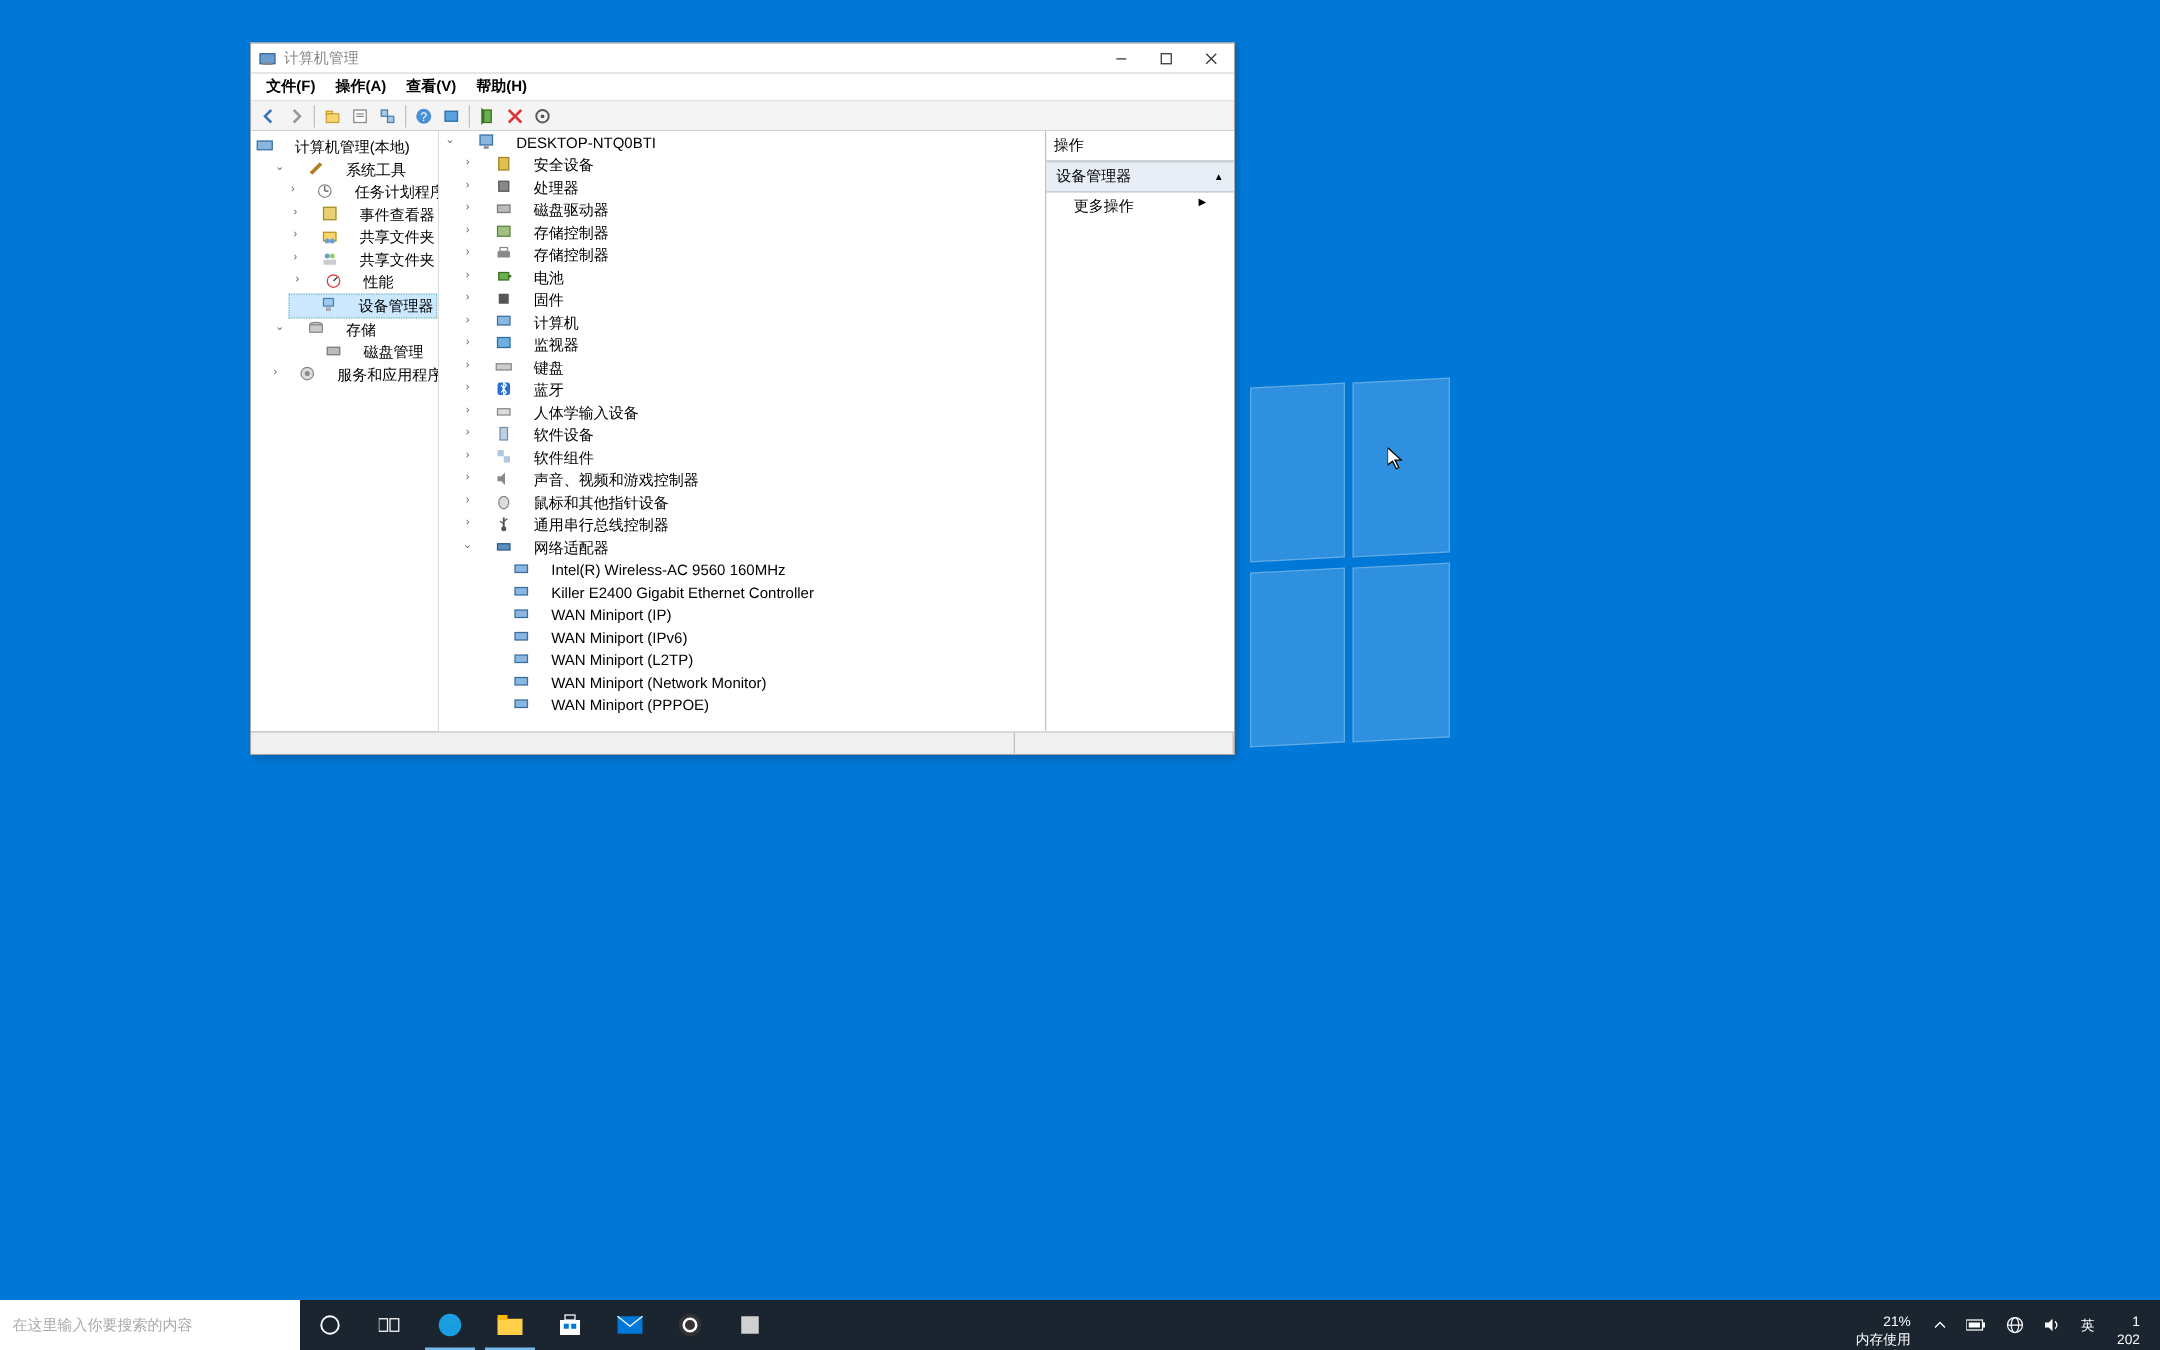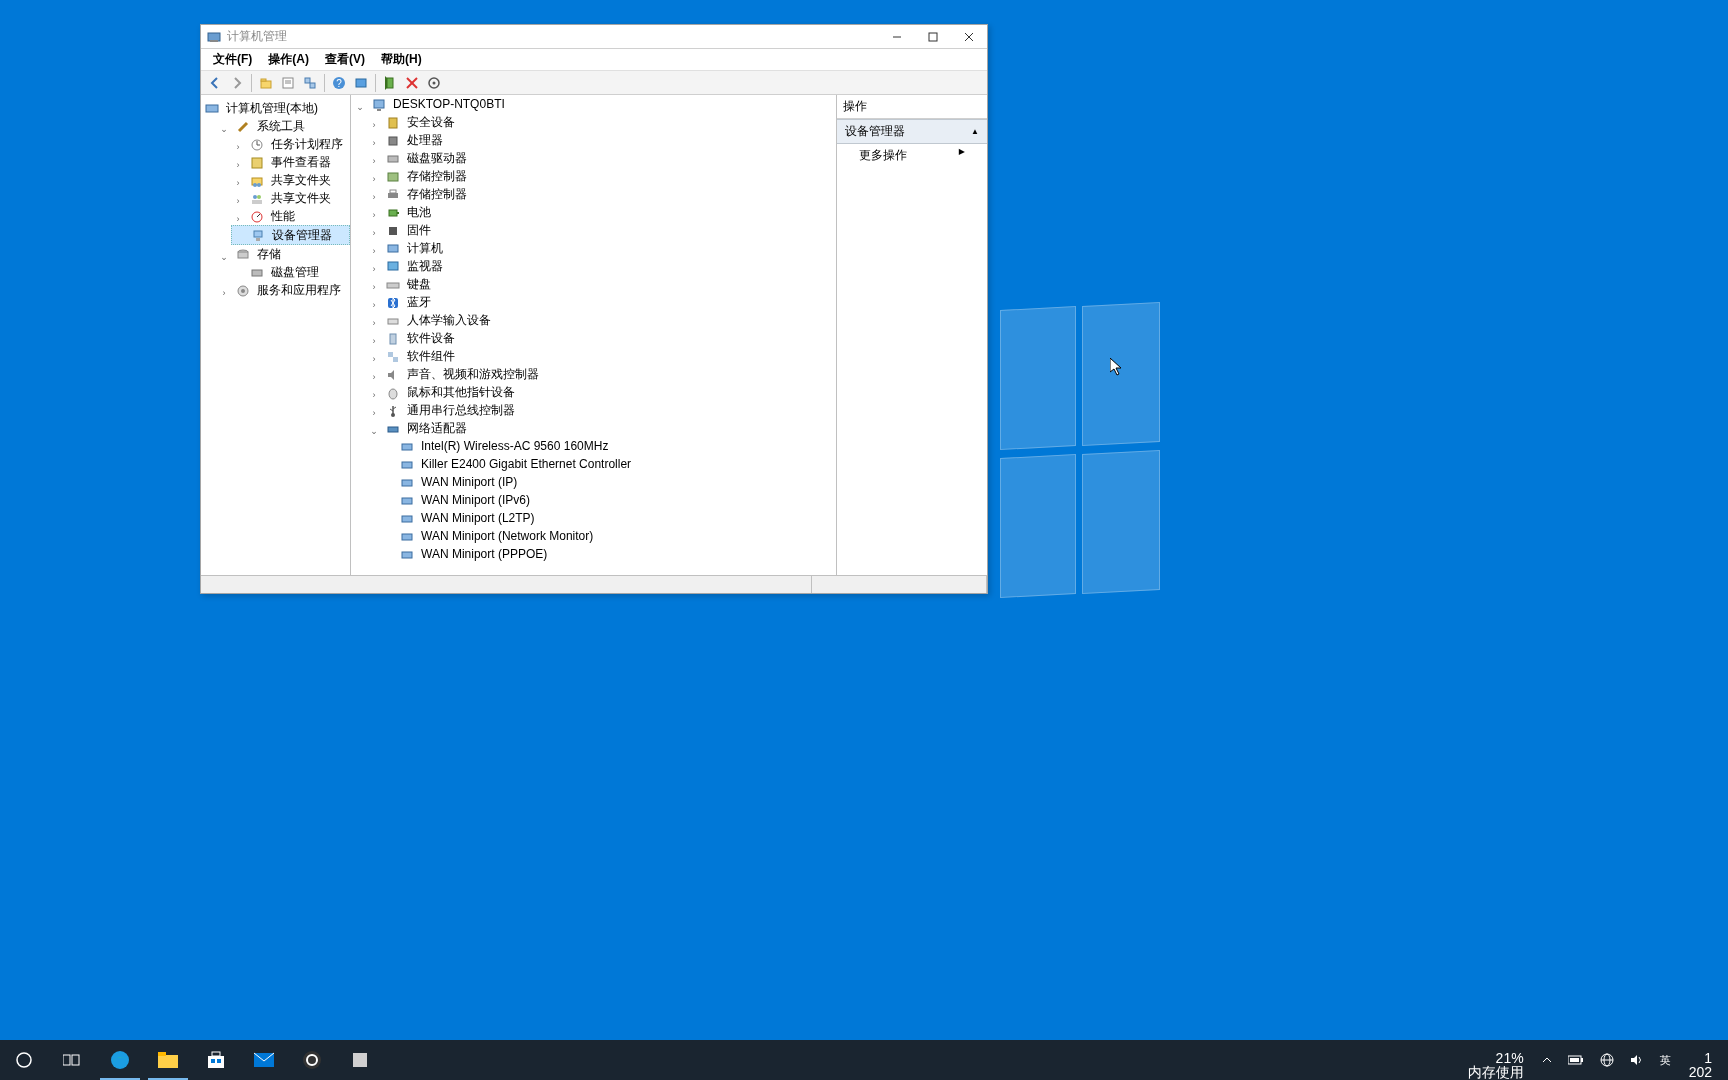--- a/index.html
+++ b/index.html
@@ -27,21 +27,21 @@
 }
 .win-logo .p1 { left: 0; top: 0; width: 76px; height: 140px; transform: skewY(-3deg); }
 .win-logo .p2 { left: 82px; top: -4px; width: 78px; height: 140px; transform: skewY(-3deg); }
 .win-logo .p3 { left: 0; top: 148px; width: 76px; height: 140px; transform: skewY(-3deg); }
 .win-logo .p4 { left: 82px; top: 144px; width: 78px; height: 140px; transform: skewY(-3deg); }
 
 
 .window {
   position: absolute;
   left: 200px;
-  top: 24px;
+  top: 34px;
   width: 788px;
   height: 570px;
   background: #f0f0f0;
   border: 1px solid #a5a5a5;
   box-shadow: 2px 2px 6px rgba(0,0,0,0.2);
 }
 .titlebar {
   height: 24px;
   background: #fff;
   border-bottom: 1px solid #d0d0d0;
@@ -116,21 +116,21 @@
   display:flex;
   justify-content:space-between;
   align-items:center;
 }
 .rp-item { padding:3px 22px; }
 .rp-more { display:flex; justify-content:space-between; }
 
 .tree ul { list-style:none; padding-left:14px; }
 .tree > ul { padding-left:2px; }
 .tree li { white-space:nowrap; line-height:16px; position:relative; }
-.trow { display:flex; align-items:flex-end; gap:7px; padding:1px 2px; }
+.trow { display:flex; align-items:flex-start; gap:17px; padding:1px 2px; }
 .trow.selected { background:#cce8ff; border:1px dotted #7bb; }
 .caret {
   width:10px; height:10px; display:inline-flex; align-items:center; justify-content:center;
   font-size:9px; color:#666; cursor:pointer;
 }
 .caret.empty { visibility:hidden; }
 .ticon { width:14px; height:14px; display:inline-flex; align-items:center; justify-content:center; flex:none; }
 
 .statusbar {
   height:18px;
@@ -168,21 +168,21 @@
   content:""; position:absolute; bottom:0; left:4px; right:4px; height:2px; background:#76b9ed;
 }
 .tb-tray {
   margin-left:auto;
   display:flex;
   align-items:center;
   gap:8px;
   padding-right:10px;
 }
 .tray-item { display:flex; align-items:center; gap:2px; padding:0 4px; font-size:11px; }
-.tray-stack { display:flex; flex-direction:column; align-items:flex-end; line-height:14px; font-size:14px; padding:0 6px;margin-top:10px; }
+.tray-stack { display:flex; flex-direction:column; align-items:flex-end; line-height:14px; font-size:11px; padding:0 6px;margin-top:10px; }
 
 .cursor {
   position:absolute;
   left:1110px; top:358px;
   width:12px; height:18px;
   pointer-events:none;
 }
 
 
 svg { display:block; }
@@ -762,20 +762,23 @@
     </div>
 </div>
 
 <div class="cursor">
   <svg width="12" height="18">
       <polygon points="0,0 0,14 4,11 7,17 9,16 6,10 11,10" fill="#fff" stroke="#000"></polygon>
     </svg>
 </div>
 
 <div class="taskbar">
+  <div class="tb-search">
+    <span>在这里输入你要搜索的内容</span>
+  </div>
   <div class="tb-icon">
       <svg width="18" height="18">
         <circle cx="9" cy="9" r="7" fill="none" stroke="#fff" stroke-width="1.5"></circle>
       </svg>
     </div>
   <div class="tb-icon">
       <svg width="18" height="14">
         <rect x="0" y="2" width="7" height="10" fill="none" stroke="#fff"></rect>
         <rect x="9" y="2" width="7" height="10" fill="none" stroke="#fff"></rect>
       </svg>

